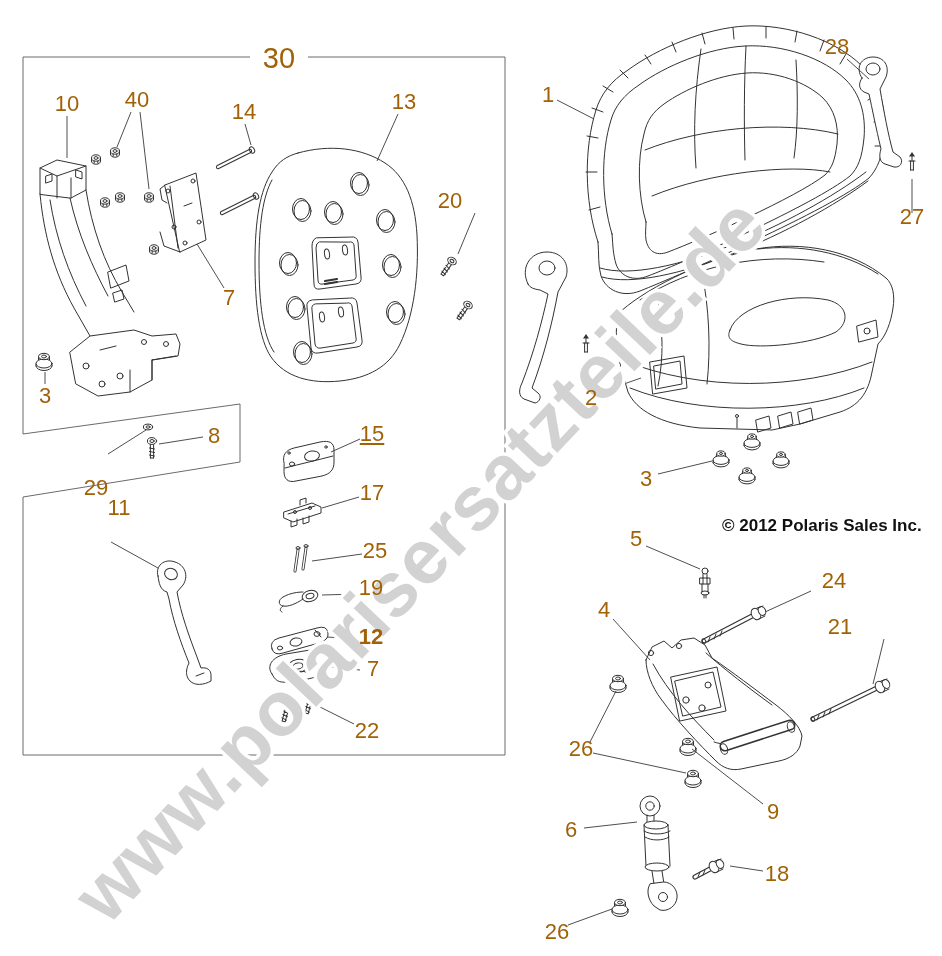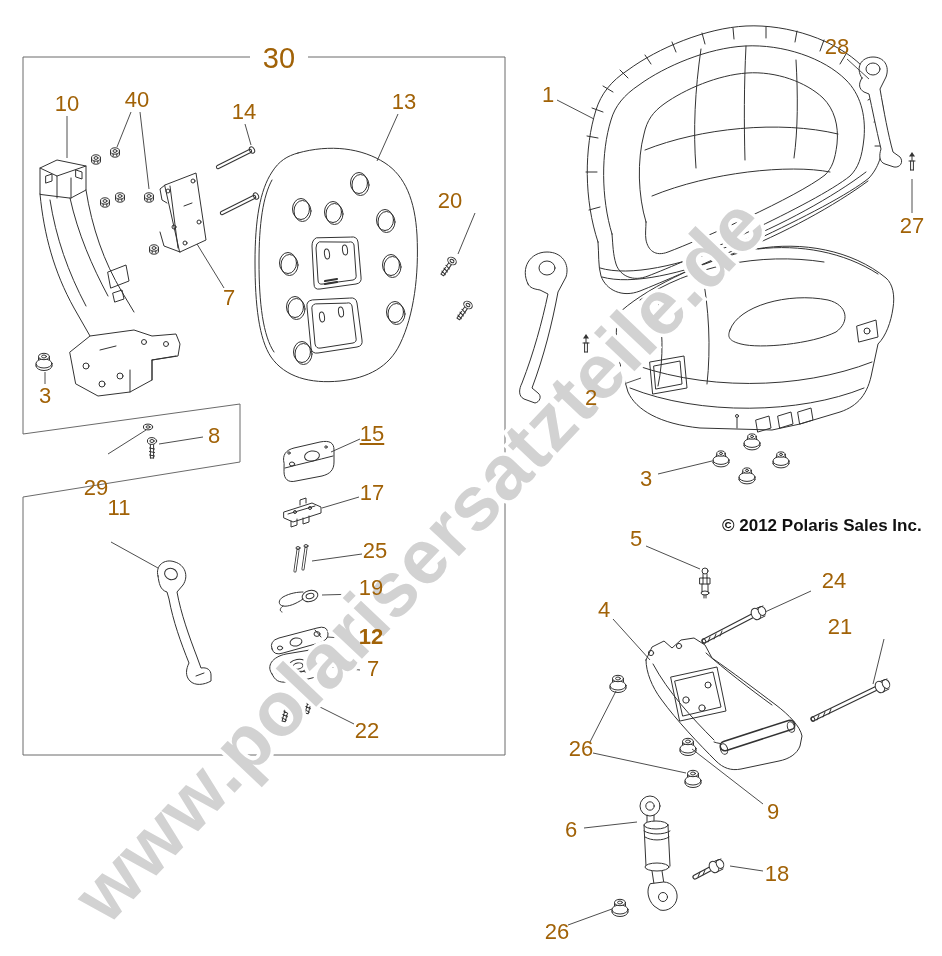--- a/index.html
+++ b/index.html
@@ -425,21 +425,21 @@
       <div class="callout" style="left: 372px; top: 434px; text-decoration: underline;">15</div>
       <div class="callout" style="left: 372px; top: 493px;">17</div>
       <div class="callout" style="left: 375px; top: 551px;">25</div>
       <div class="callout" style="left: 371px; top: 588px;">19</div>
       <div class="callout" style="left: 371px; top: 637px; font-weight: bold;">12</div>
       <div class="callout" style="left: 373px; top: 669px;">7</div>
       <div class="callout" style="left: 367px; top: 731px;">22</div>
       <div class="callout" style="left: 98px; top: 508px; margin-left: 21px;">11</div>
       <div class="callout" style="left: 548px; top: 95px;">1</div>
       <div class="callout" style="left: 837px; top: 47px;">28</div>
-      <div class="callout" style="left: 912px; top: 226px;">27</div>
+      <div class="callout" style="left: 912px; top: 217px;">27</div>
       <div class="callout" style="left: 591px; top: 398px;">2</div>
       <div class="callout" style="left: 646px; top: 479px;">3</div>
       <div class="callout" style="left: 636px; top: 539px;">5</div>
       <div class="callout" style="left: 822px; top: 581px; margin-left: 12px;">24</div>
       <div class="callout" style="left: 604px; top: 610px;">4</div>
       <div class="callout" style="left: 840px; top: 627px;">21</div>
       <div class="callout" style="left: 581px; top: 749px;">26</div>
       <div class="callout" style="left: 773px; top: 812px;">9</div>
       <div class="callout" style="left: 571px; top: 830px;">6</div>
       <div class="callout" style="left: 777px; top: 874px;">18</div>

